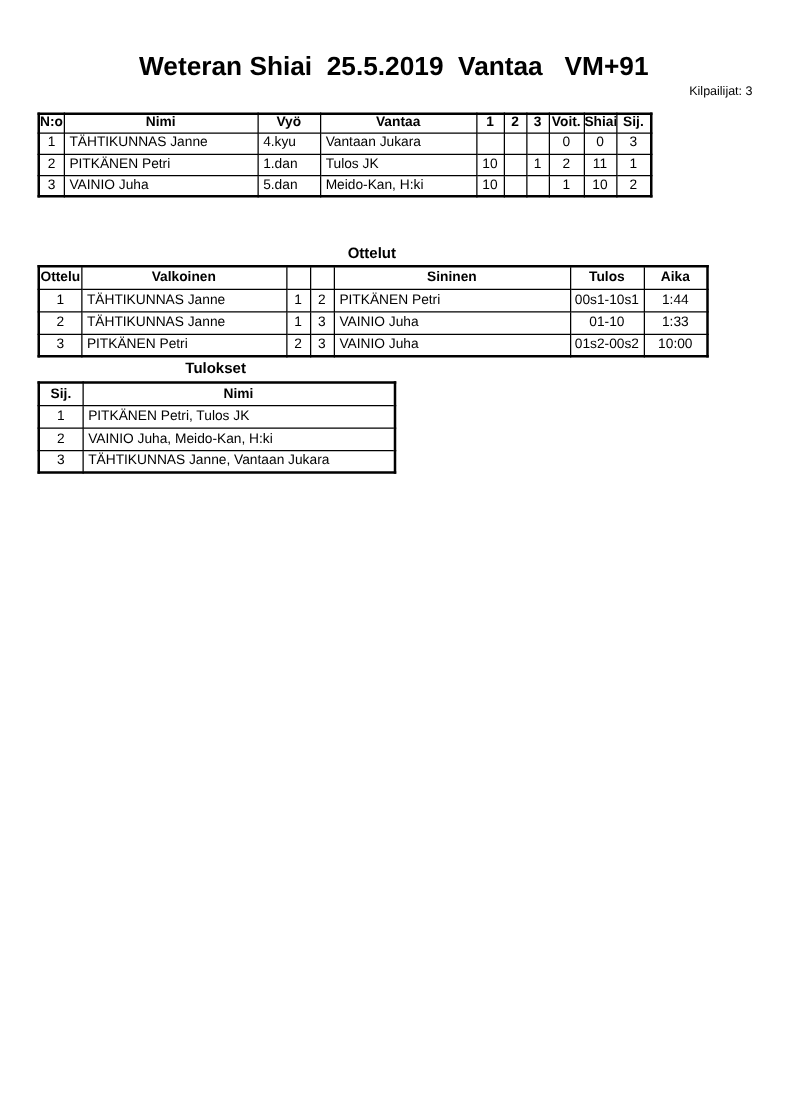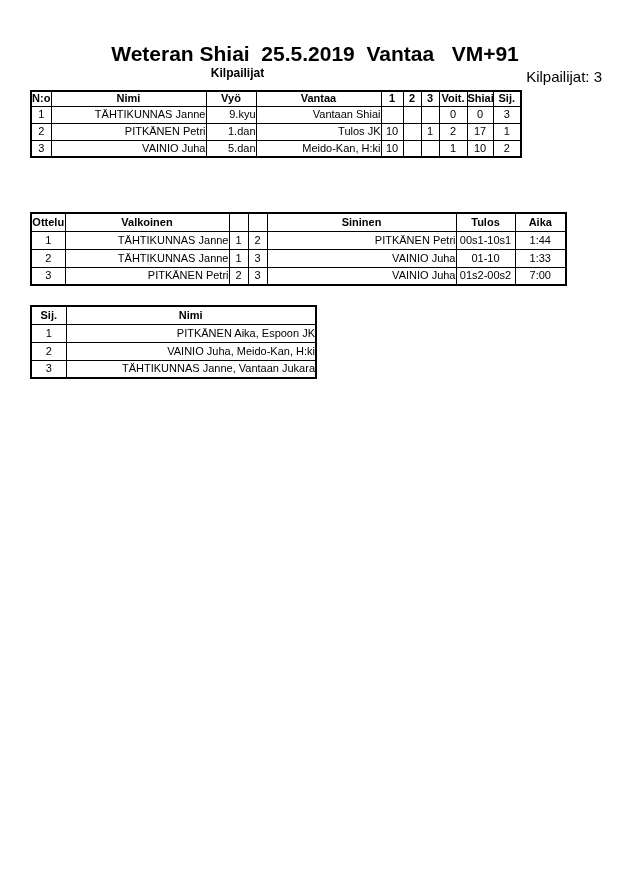--- a/index.html
+++ b/index.html
@@ -23,58 +23,57 @@
   .section-title {
     font-size: 12px;
     font-weight: bold;
     text-align: center;
   }
   #kilpailijat-title { top: 66px; left: 30px; width: 415px; }
   #ottelut-title     { top: 195px; left: 30px; width: 535px; }
   #tulokset-title    { top: 287px; left: 30px; width: 285px; }
   #competitor-count {
     top: 68px; right: 28px;
-    font-size: 15px;
+    font-size: 10px;
     text-align: right;
   }
   table.tbl {
     position: absolute;
     border-collapse: collapse;
     table-layout: fixed;
     border: 2px solid #000;
     background: #fff;
   }
   table.tbl th, table.tbl td {
     border: 1px solid #000;
     font-size: 11px;
     line-height: 13px;
     padding: 0;
     overflow: hidden;
     white-space: nowrap;
     vertical-align: middle;
   }
   table.tbl th { font-weight: bold; }
   .c { text-align: center; }
-  .l { text-align: right; padding-left: 4px !important; }
+  .l { text-align: left; padding-left: 4px !important; }
   #t1 { left: 30px; top: 90px; width: 490px; }
   #t1 tr { height: 17px; }
   #t1 thead tr { height: 15px; }
   #t2 { left: 30px; top: 212px; width: 535px; }
   #t2 tr { height: 18px; }
   #t3 { left: 30px; top: 305px; width: 285px; }
   #t3 tr { height: 18px; }
 </style>
 </head>
 <body>
 
 <div id="page">
 
   <div id="doc-title" class="abs">Weteran Shiai  25.5.2019  Vantaa   VM+91</div>
 
-  <div id="kilpailijat-title" class="abs section-title">Kilpailijat</div>
   <div id="competitor-count" class="abs">Kilpailijat: 3</div>
 
   <table id="t1" class="tbl">
     <colgroup>
       <col style="width:20px">
         <col style="width:155px">
         <col style="width:50px">
         <col style="width:125px">
       <col style="width:22px">
         <col style="width:18px">
@@ -94,56 +93,57 @@
         <th class="c">3</th>
         <th class="c">Voit.</th>
         <th class="c">Shiai.</th>
         <th class="c">Sij.</th>
       </tr>
     </thead>
     <tbody>
       <tr>
         <td class="c">1</td>
         <td class="l">TÄHTIKUNNAS Janne</td>
-        <td class="l">9.kyu</td>
-        <td class="l">Vantaan Shiai</td>
+        <td class="l">4.kyu</td>
+        <td class="l">Vantaan Jukara</td>
         <td class="c"></td>
         <td class="c"></td>
         <td class="c"></td>
         <td class="c">0</td>
         <td class="c">0</td>
         <td class="c">3</td>
       </tr>
       <tr>
         <td class="c">2</td>
         <td class="l">PITKÄNEN Petri</td>
         <td class="l">1.dan</td>
         <td class="l">Tulos JK</td>
         <td class="c">10</td>
         <td class="c"></td>
         <td class="c">1</td>
         <td class="c">2</td>
-        <td class="c">17</td>
+        <td class="c">11</td>
         <td class="c">1</td>
       </tr>
       <tr>
         <td class="c">3</td>
         <td class="l">VAINIO Juha</td>
         <td class="l">5.dan</td>
         <td class="l">Meido-Kan, H:ki</td>
         <td class="c">10</td>
         <td class="c"></td>
         <td class="c"></td>
         <td class="c">1</td>
         <td class="c">10</td>
         <td class="c">2</td>
       </tr>
     </tbody>
   </table>
 
+  <div id="ottelut-title" class="abs section-title">Ottelut</div>
 
   <table id="t2" class="tbl">
     <colgroup>
       <col style="width:34px">
         <col style="width:164px">
         <col style="width:19px">
         <col style="width:19px">
       <col style="width:189px">
         <col style="width:59px">
         <col style="width:51px">
@@ -178,41 +178,42 @@
         <td class="c">01-10</td>
         <td class="c">1:33</td>
       </tr>
       <tr>
         <td class="c">3</td>
         <td class="l">PITKÄNEN Petri</td>
         <td class="c">2</td>
         <td class="c">3</td>
         <td class="l">VAINIO Juha</td>
         <td class="c">01s2-00s2</td>
-        <td class="c">7:00</td>
+        <td class="c">10:00</td>
       </tr>
     </tbody>
   </table>
 
+  <div id="tulokset-title" class="abs section-title">Tulokset</div>
 
   <table id="t3" class="tbl">
     <colgroup>
       <col style="width:35px">
         <col style="width:250px">
     </colgroup>
     <thead>
       <tr>
         <th class="c">Sij.</th>
         <th class="c">Nimi</th>
       </tr>
     </thead>
     <tbody>
       <tr>
         <td class="c">1</td>
-        <td class="l">PITKÄNEN Aika, Espoon JK</td>
+        <td class="l">PITKÄNEN Petri, Tulos JK</td>
       </tr>
       <tr>
         <td class="c">2</td>
         <td class="l">VAINIO Juha, Meido-Kan, H:ki</td>
       </tr>
       <tr>
         <td class="c">3</td>
         <td class="l">TÄHTIKUNNAS Janne, Vantaan Jukara</td>
       </tr>
     </tbody>

